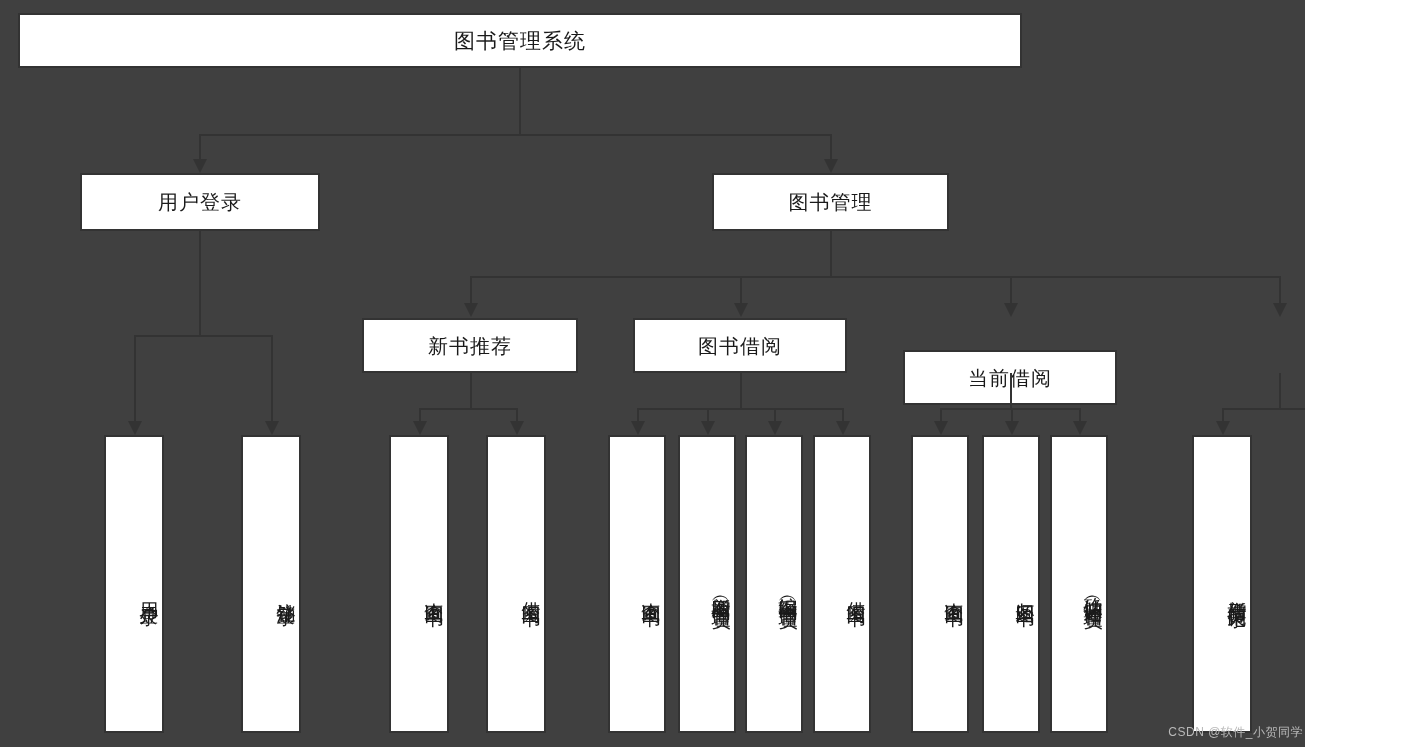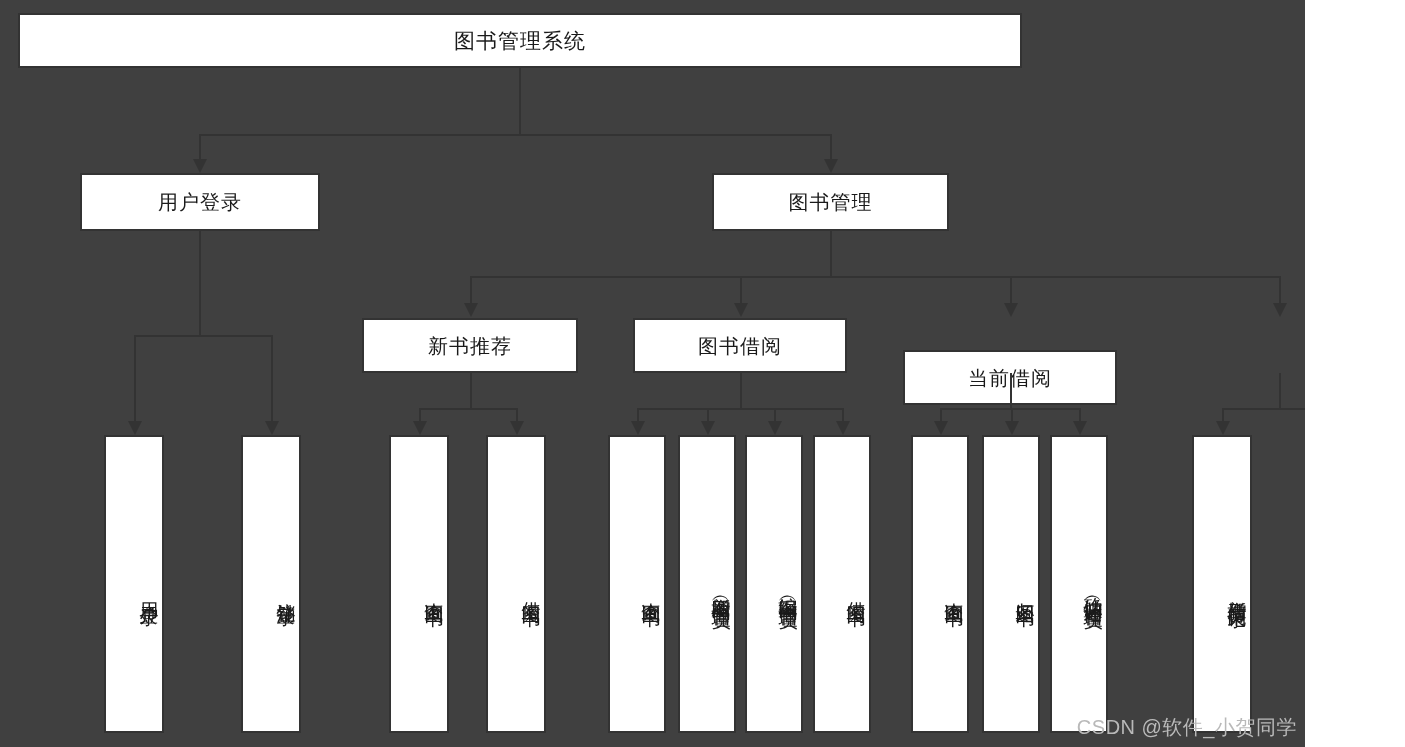--- a/index.html
+++ b/index.html
@@ -60,23 +60,23 @@
   .arrow {
     position: absolute;
     width: 0;
     height: 0;
     border-left: 7px solid transparent;
     border-right: 7px solid transparent;
     border-top: 14px solid #333333;
   }
   #watermark {
     position: absolute;
-    right: 8px;
+    right: 2px;
     bottom: 6px;
-    font-size: 20px;
+    font-size: 12px;
     color: #b9b9b9;
     letter-spacing: 0.5px;
     white-space: nowrap;
     pointer-events: none;
   }
 </style>
 </head>
 <body>
 
 <div id="canvas">

